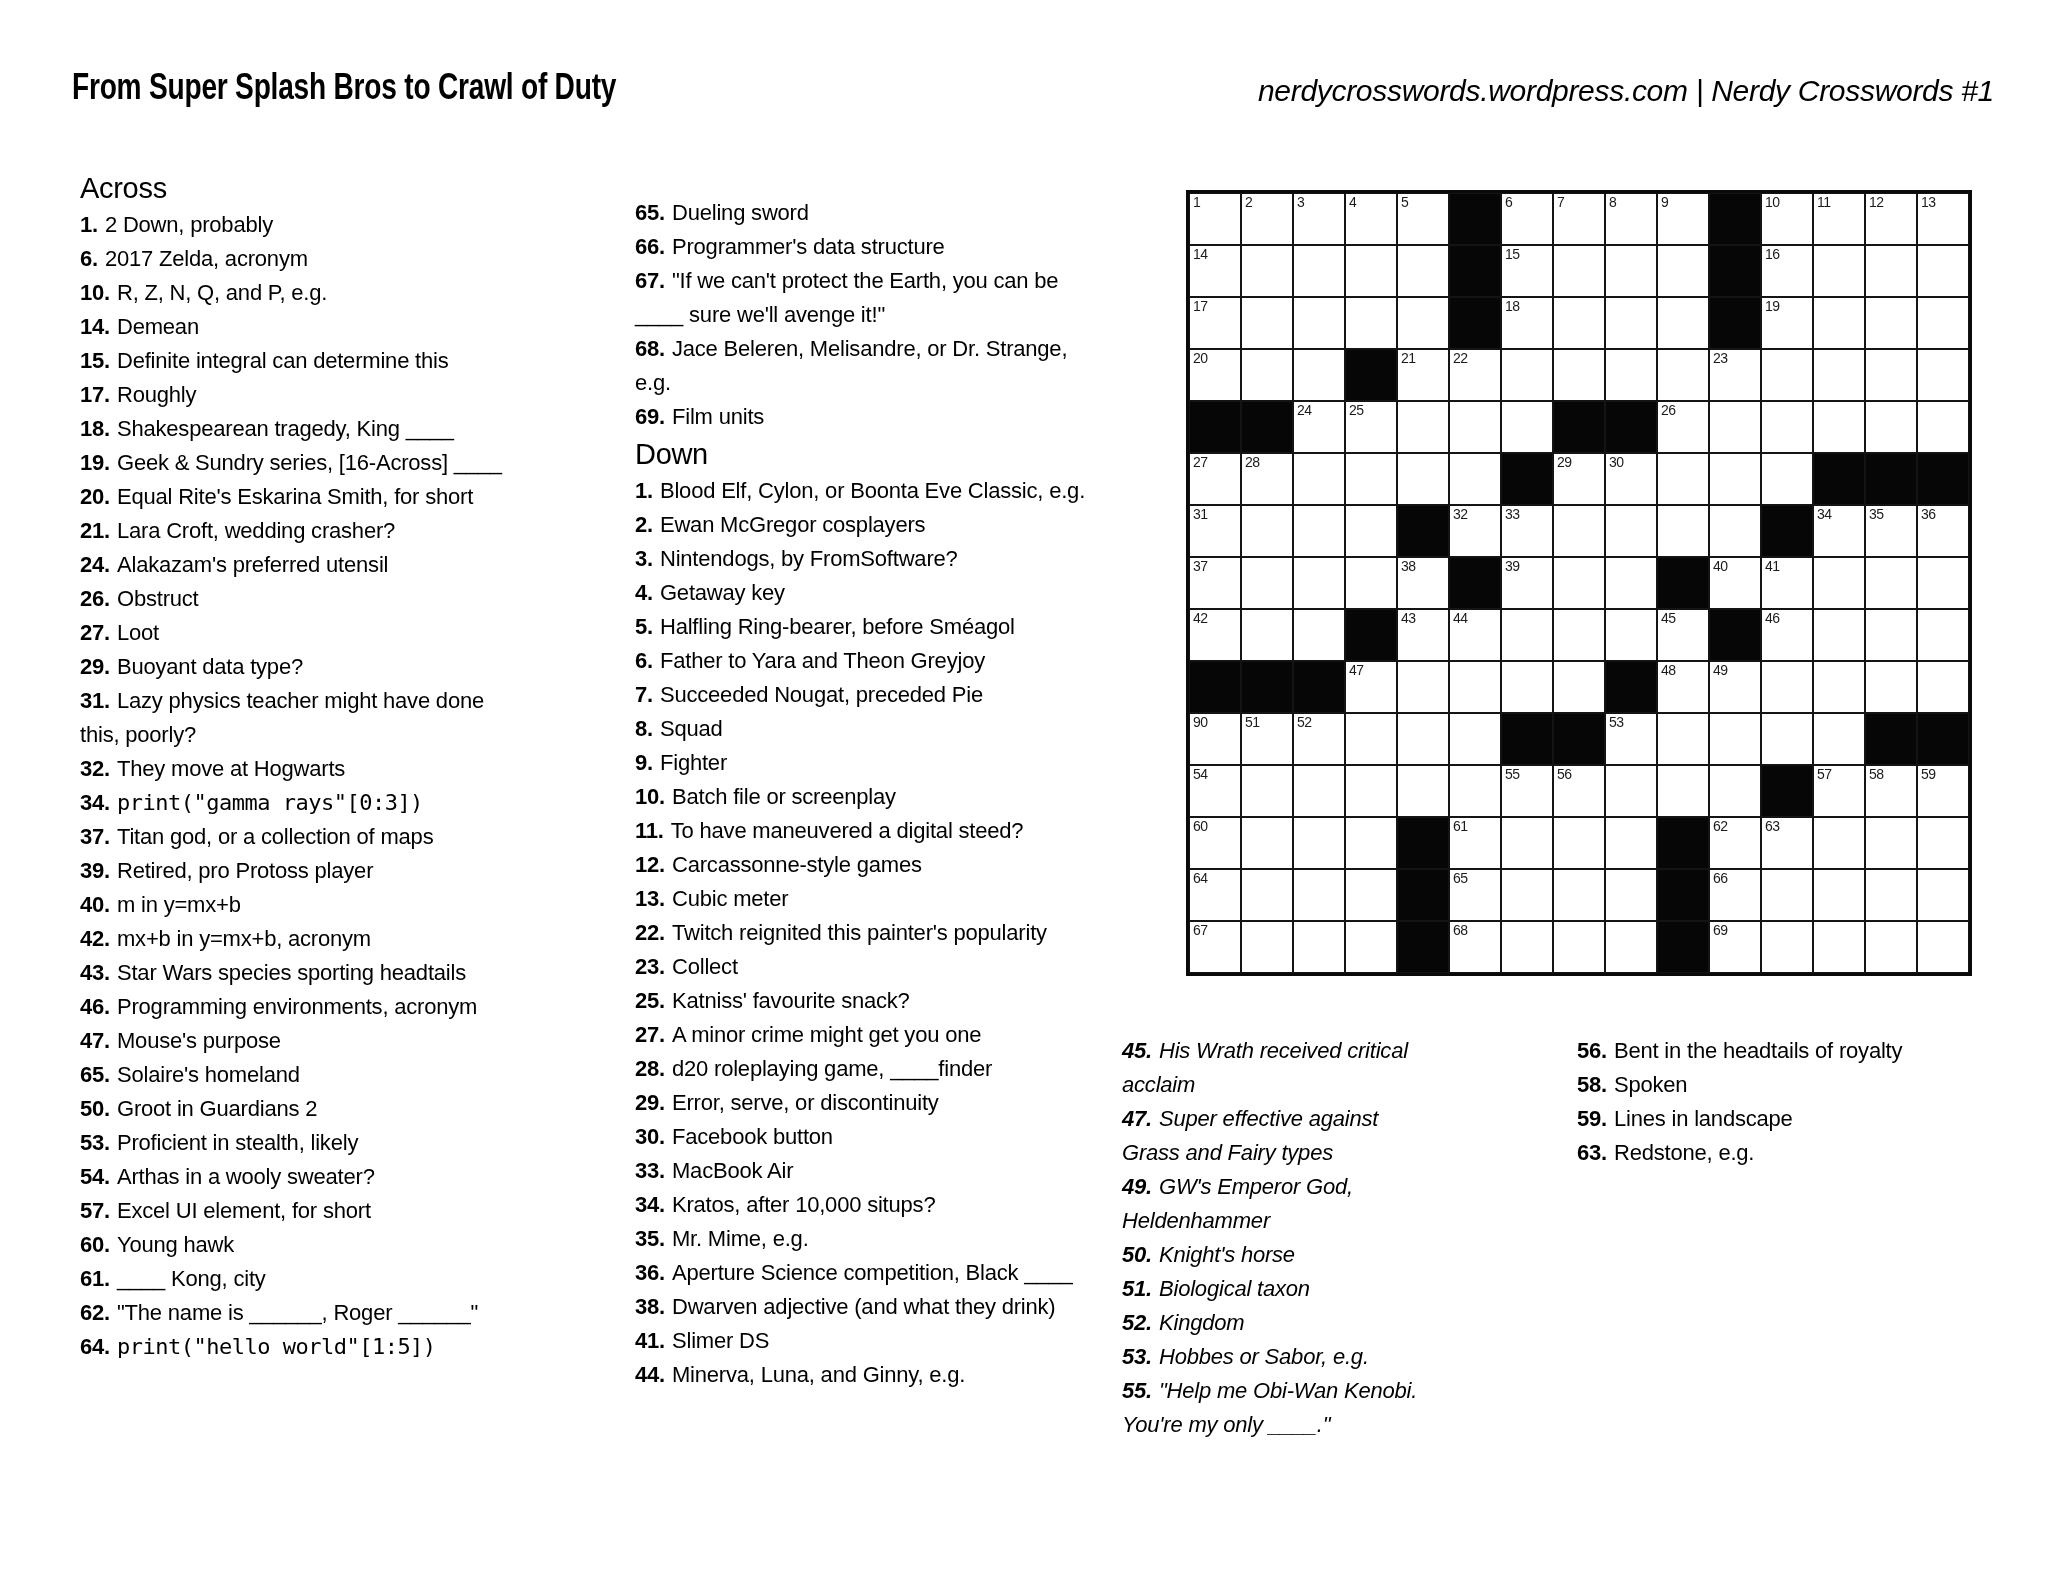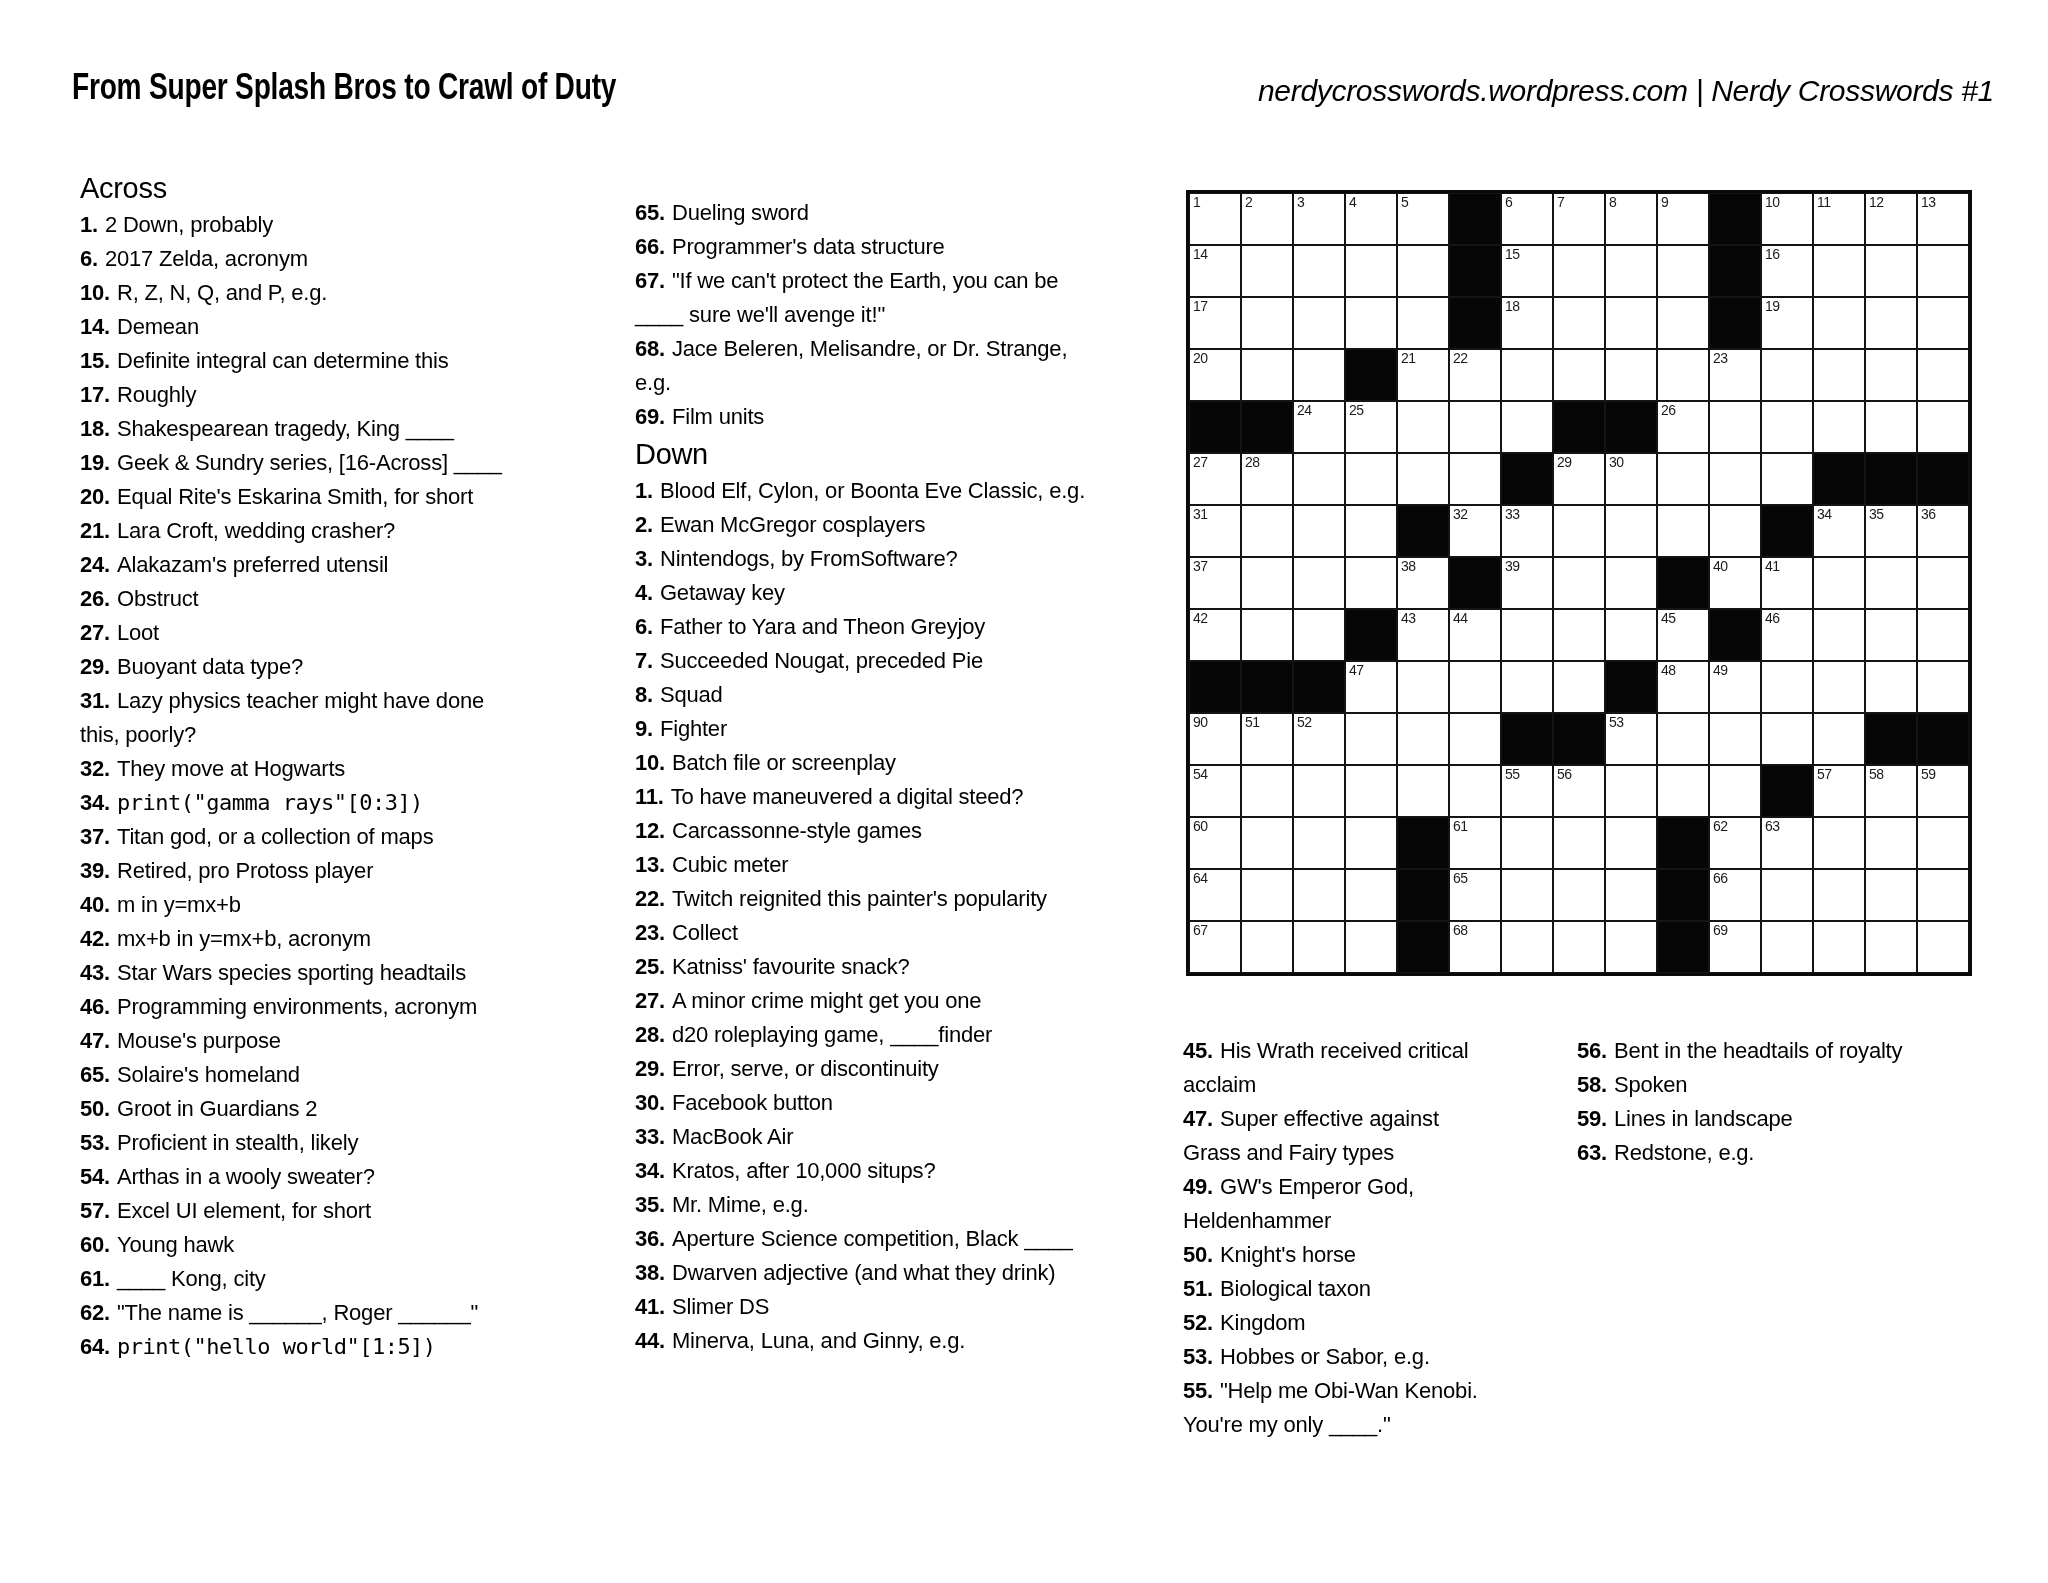--- a/index.html
+++ b/index.html
@@ -13,21 +13,21 @@
     font-size:37px; font-weight:bold; white-space:nowrap;
     transform:scaleX(0.76); transform-origin:left top; letter-spacing:-0.3px;
   }
   .site-credit {
     position:absolute; right:54px; top:74px;
     font-size:30px; font-style:italic; white-space:nowrap; letter-spacing:-0.3px;
   }
   .clue-col { position:absolute; }
   #col1 { left:80px;   top:168px;  width:480px; }
   #col2 { left:635px;  top:196px;  width:560px; }
-  #col3 { left:1183px; top:1034px; width:400px; }
+  #col3 { left:1122px; top:1034px; width:400px;font-style:italic; }
   #col4 { left:1577px; top:1034px; width:465px; }
   .clue-header {
     font-size:29px; font-weight:normal; line-height:40px; letter-spacing:-0.3px;
   }
   .clue-header.gap { }
   .clue {
     font-size:22px; line-height:34px; letter-spacing:-0.2px;
     white-space:pre-line;
   }
   .clue b { font-weight:bold; margin-right:7px; }
@@ -465,20 +465,21 @@
     <div class="clue"><b>67.</b><span>"If we can't protect the Earth, you can be
 ____ sure we'll avenge it!"</span></div>
     <div class="clue"><b>68.</b><span>Jace Beleren, Melisandre, or Dr. Strange,
 e.g.</span></div>
     <div class="clue"><b>69.</b><span>Film units</span></div>
     <div class="clue-header gap">Down</div>
     <div class="clue"><b>1.</b><span>Blood Elf, Cylon, or Boonta Eve Classic, e.g.</span></div>
     <div class="clue"><b>2.</b><span>Ewan McGregor cosplayers</span></div>
     <div class="clue"><b>3.</b><span>Nintendogs, by FromSoftware?</span></div>
     <div class="clue"><b>4.</b><span>Getaway key</span></div>
+    <div class="clue"><b>5.</b><span>Halfling Ring-bearer, before Sméagol</span></div>
     <div class="clue"><b>6.</b><span>Father to Yara and Theon Greyjoy</span></div>
     <div class="clue"><b>7.</b><span>Succeeded Nougat, preceded Pie</span></div>
     <div class="clue"><b>8.</b><span>Squad</span></div>
     <div class="clue"><b>9.</b><span>Fighter</span></div>
     <div class="clue"><b>10.</b><span>Batch file or screenplay</span></div>
     <div class="clue"><b>11.</b><span>To have maneuvered a digital steed?</span></div>
     <div class="clue"><b>12.</b><span>Carcassonne-style games</span></div>
     <div class="clue"><b>13.</b><span>Cubic meter</span></div>
     <div class="clue"><b>22.</b><span>Twitch reignited this painter's popularity</span></div>
     <div class="clue"><b>23.</b><span>Collect</span></div>

